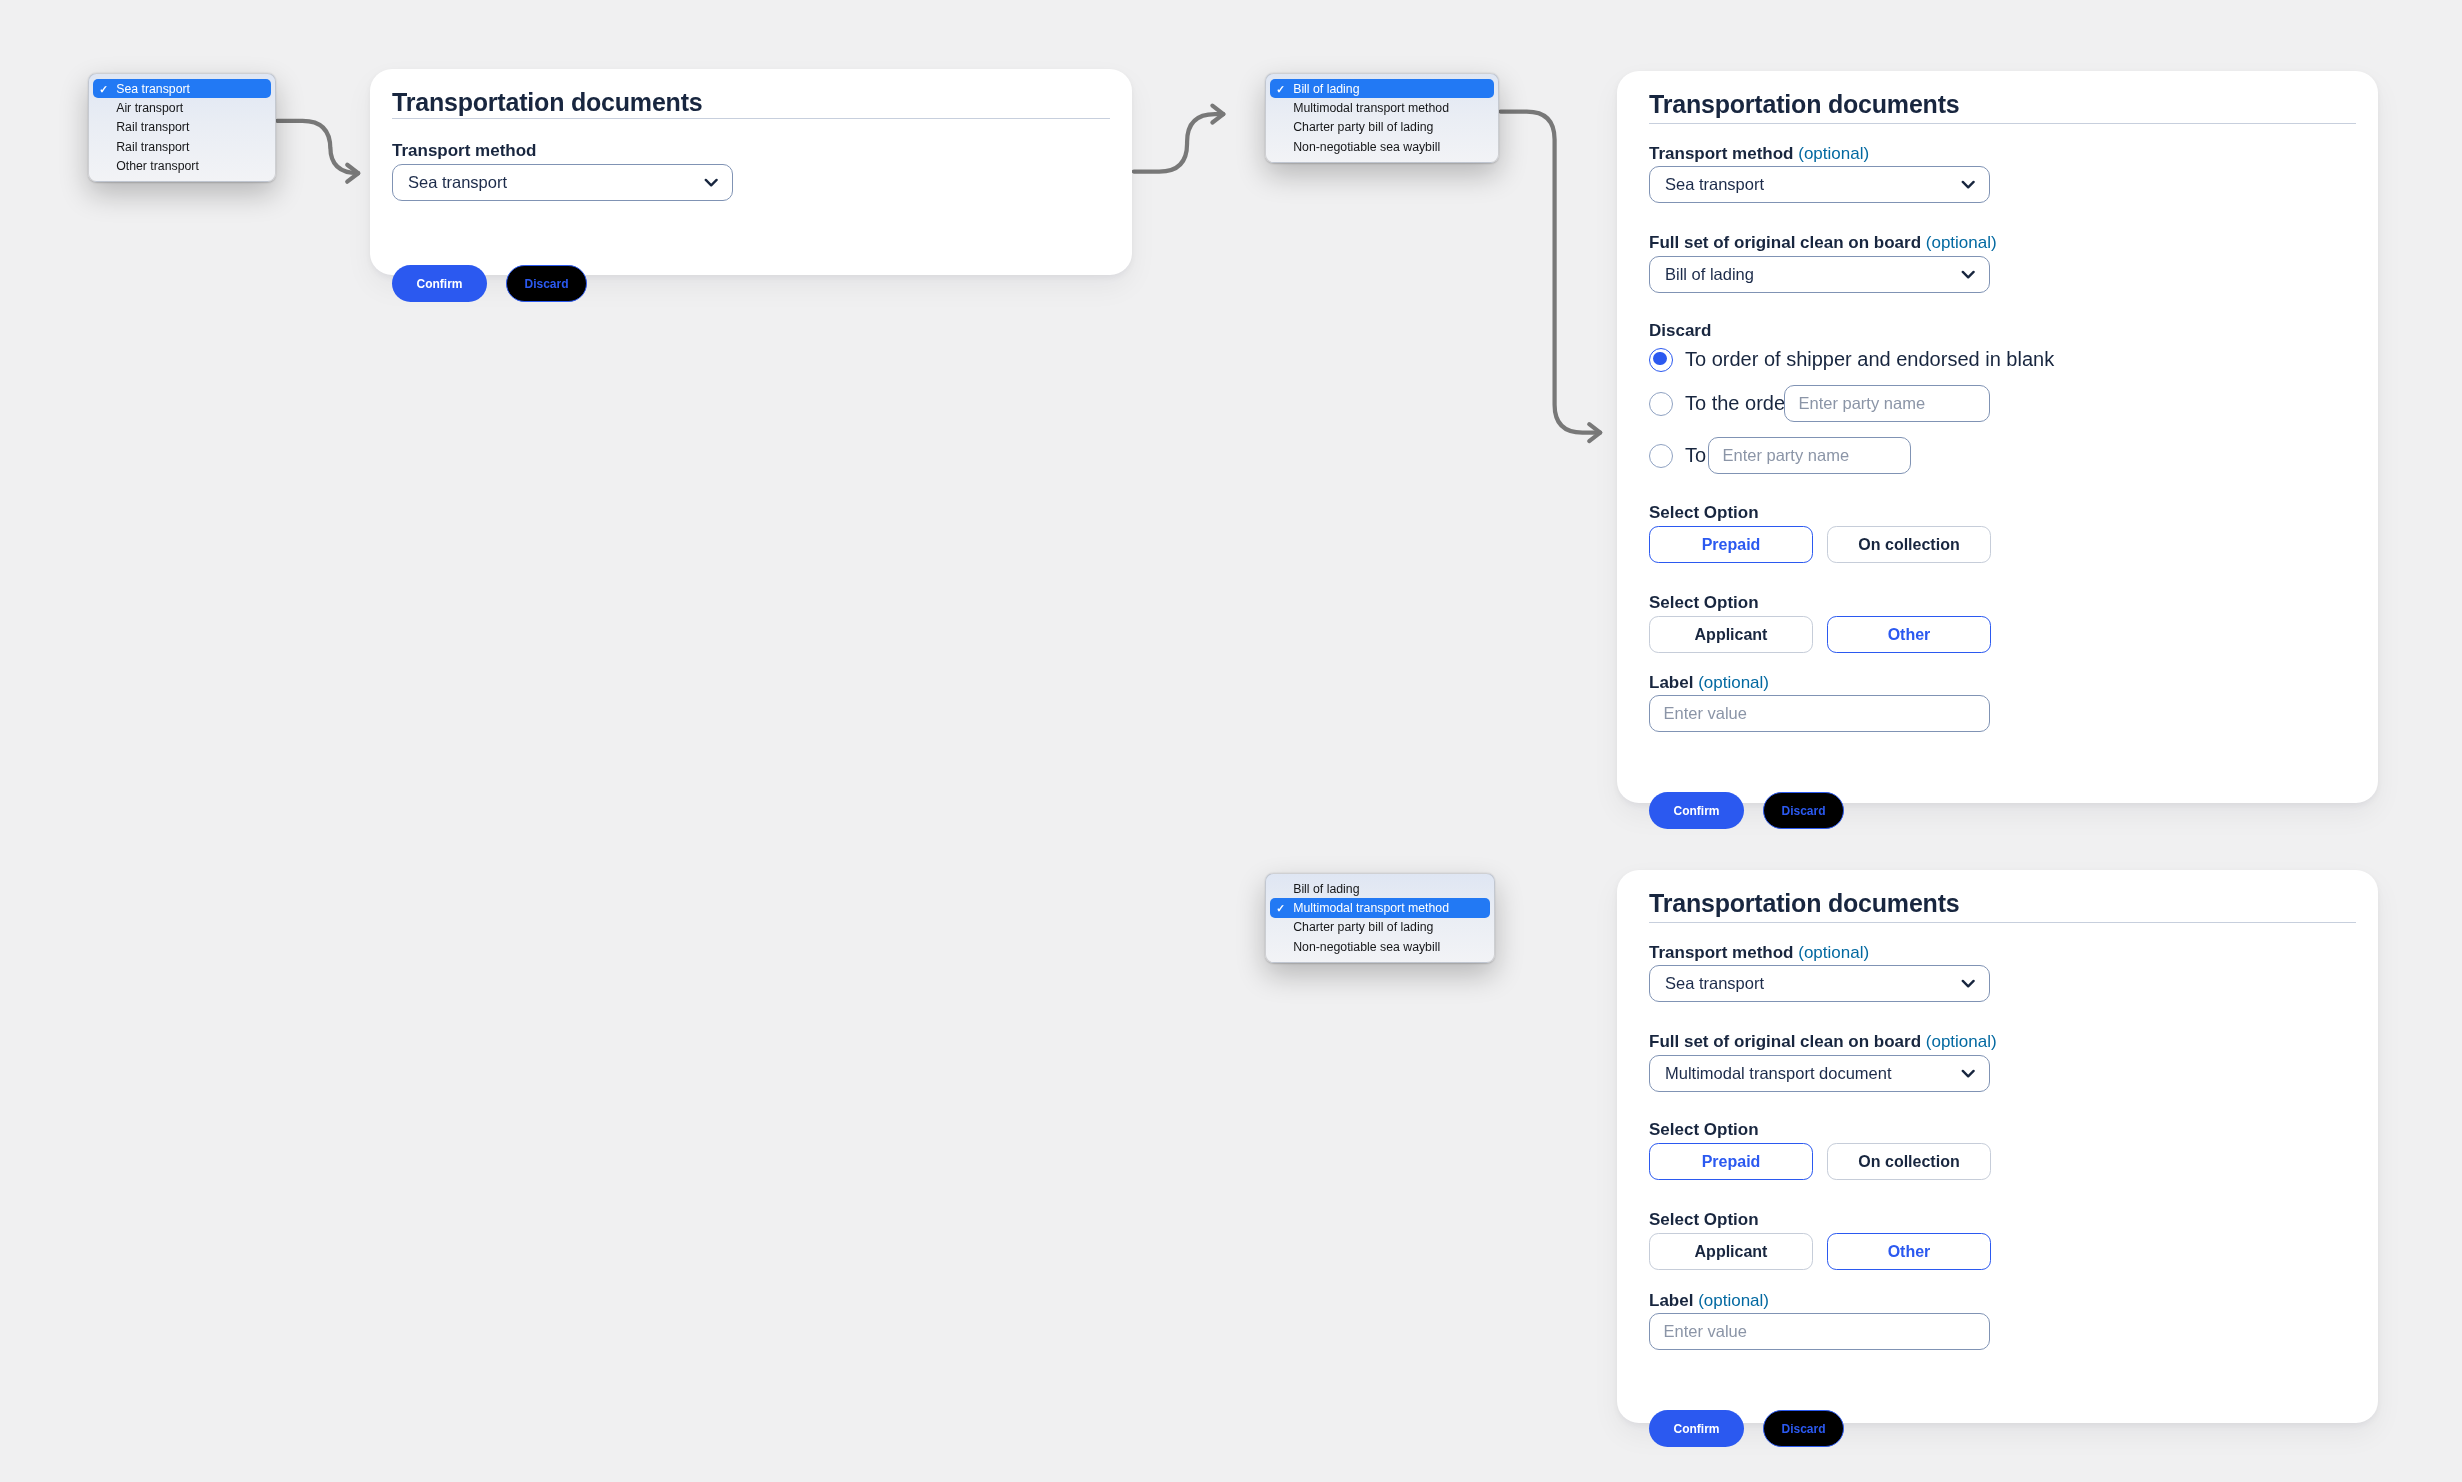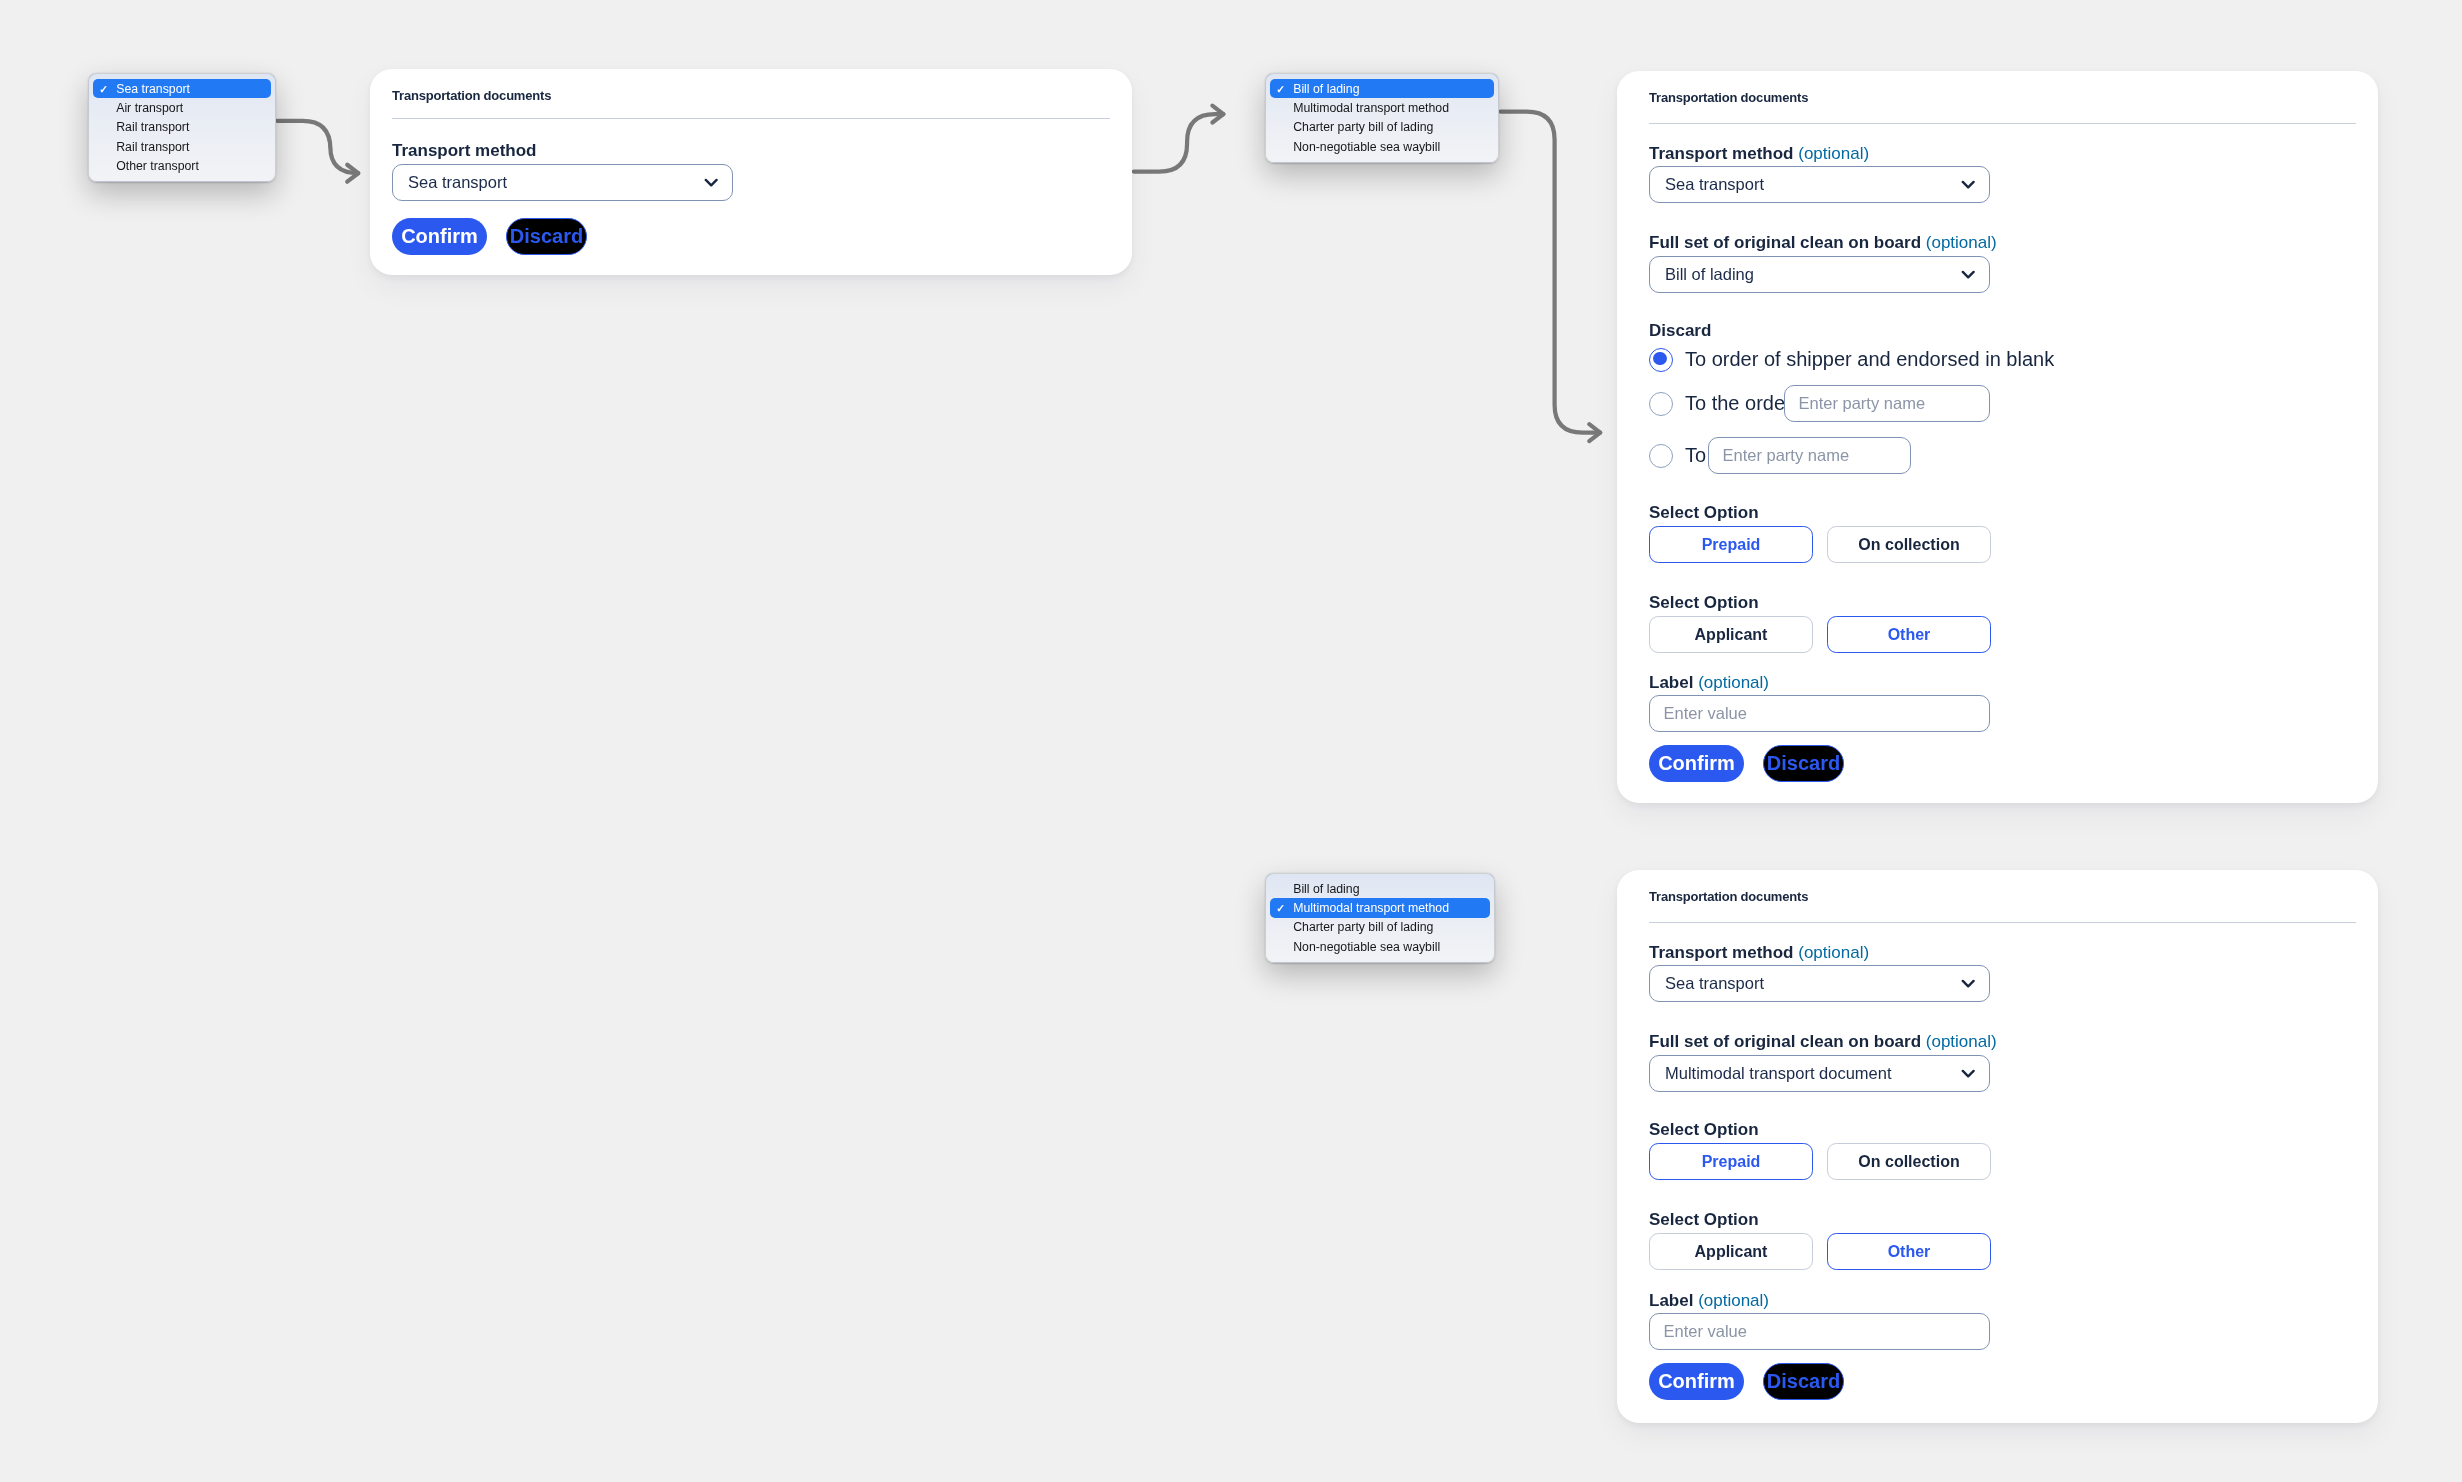--- a/index.html
+++ b/index.html
@@ -38,21 +38,21 @@
   .menu-item.selected { background:#2279f4; color:#ffffff; }
 
   
   .card {
     position:absolute;
     background:#ffffff;
     border-radius:22px;
     box-shadow:0 2.5px 6.8px rgba(15,23,42,.05), 0 12px 29px rgba(15,23,42,.05);
   }
   .card > * { position:absolute; }
-  .card-title { font-size:13px; font-weight:bold; letter-spacing:-0.2px; color:#18263f; }
+  .card-title { font-size:25px; font-weight:bold; letter-spacing:-0.2px; color:#18263f; }
   .divider { height:1.3px; background:#c7cfdd; }
   .flabel { font-size:17px; font-weight:bold; color:#18263f; white-space:nowrap; }
   .flabel .opt { font-weight:normal; color:#0369a1; }
 
   .select {
     height:37px;
     border:1.7px solid #8093b4;
     border-radius:10px;
     background:#fff;
     display:flex; align-items:center; justify-content:space-between;
@@ -103,22 +103,22 @@
     background:#fff;
     font-size:16px; font-weight:bold;
     color:#18263f;
     display:flex; align-items:center; justify-content:center;
   }
   .toggle.selected { border-color:#2b59f0; color:#2b59f0; }
 
   .btn {
     height:37px;
     border-radius:20px;
-    font-size:20px; font-weight:bold;
-    display:flex; align-items:center; justify-content:center;
+    font-size:12px; font-weight:bold;
+    display:flex; align-items:center; justify-content:center;margin-top:47px;
   }
   .btn.primary { background:#2b59f0; color:#ffffff; }
   .btn.ghost { background:#000000; border:1.7px solid #2b59f0; color:#2b59f0; }
 </style>
 </head>
 <body>
 
 <svg class="arrows" viewBox="0 0 2914 1754">
   <defs>
     <marker id="ah" markerUnits="userSpaceOnUse" markerWidth="34" markerHeight="34" viewBox="-17 -17 34 34" refX="1" refY="0" orient="auto">

